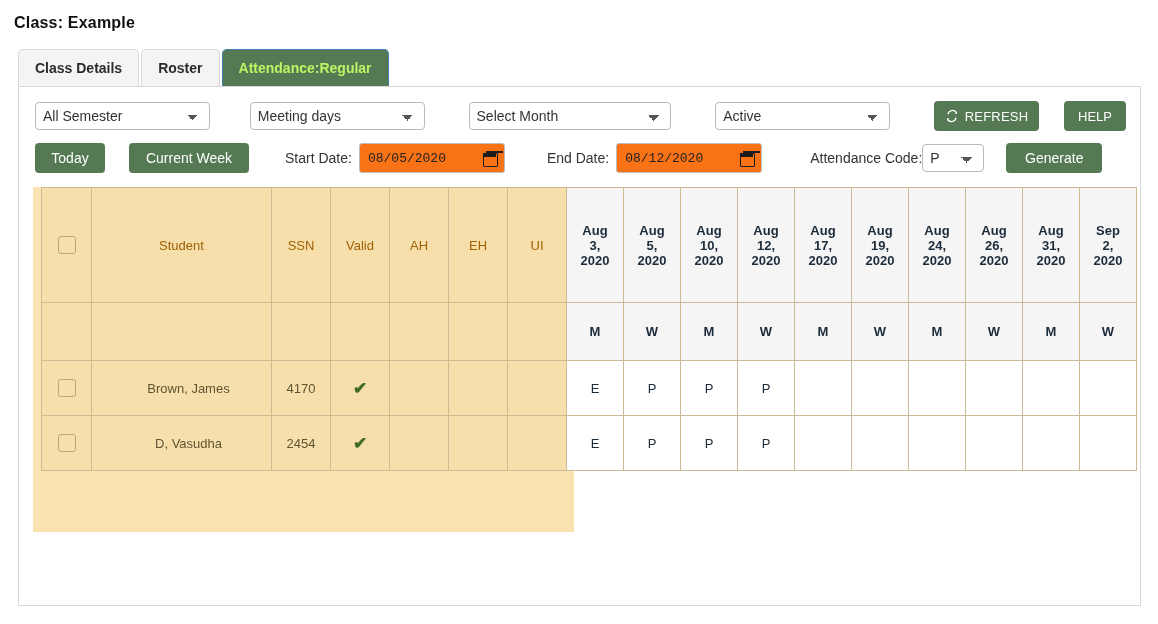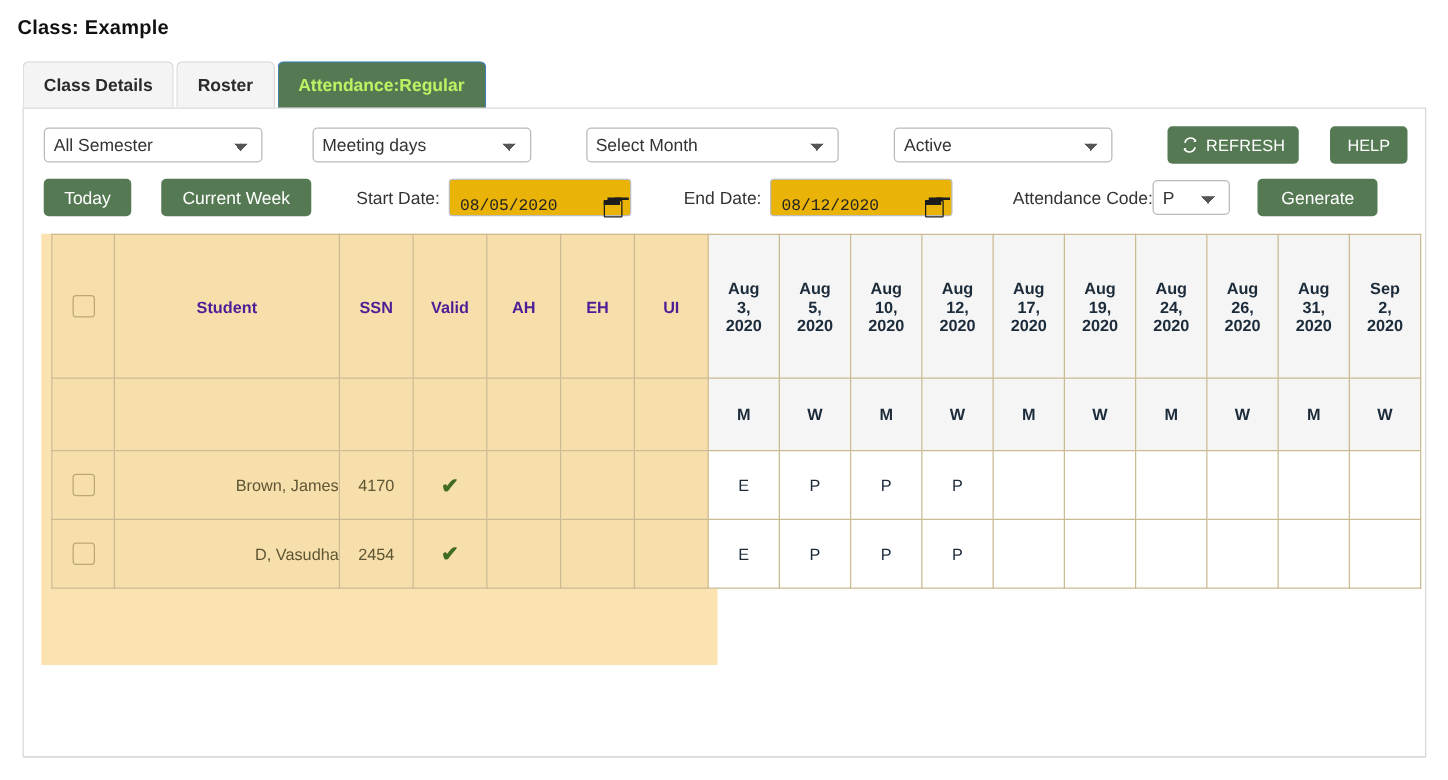--- a/index.html
+++ b/index.html
@@ -127,22 +127,22 @@
 
   .lbl { font-size: 14px; color: #333333; white-space: nowrap; }
   .lbl-start { margin-left: 36px; margin-right: 7px; }
   .lbl-end   { margin-left: 42px; margin-right: 7px; }
   .lbl-code  { margin-left: 48px; margin-right: 0px; }
 
   .dateinput {
     width: 146px; height: 30px;
     border: 1px solid #bdbdbd;
     border-radius: 3px;
-    background: #eab308;
-    display: flex; align-items: flex-end;
+    background: #f97316;
+    display: flex; align-items: center;
     padding: 0 8px;
     font-family: "Liberation Mono", monospace;
     font-size: 13px;
     color: #222222;
     justify-content: space-between;
   }
   .cal-ico { width: 13px; height: 14px; position: relative; flex: none; }
   .cal-ico::before {
     content: ""; position: absolute; left: 0; top: 2px;
     width: 13px; height: 12px; border: 1.6px solid #1c1c1c; border-radius: 1px;
@@ -174,41 +174,41 @@
     margin: 8px 0 0 8px;
   }
   table.att th, table.att td {
     border: 1px solid #cbbb93;
     padding: 0;
     font-size: 13px;
     text-align: center;
     vertical-align: middle;
   }
   th.left, td.left { background: #f7dfac; color: #6b5a27; }
-  th.left { font-weight: bold; color: #4c1d95; }
+  th.left { font-weight: normal; color: #a16207; }
   td.left { color: #5d5533; font-weight: normal; }
 
   th.dcol, td.dcol { border: 1px solid #dcdcdc; }
   th.dcol { background: #f5f5f5; color: #1c2b3a; font-weight: bold; font-size: 13px; line-height: 15px; }
   td.dcol { background: #ffffff; color: #1c2b3a; font-size: 13px; }
 
   .c-check { width: 50px; }
   .c-student { width: 180px; }
   .c-ssn { width: 59px; }
   .c-valid { width: 59px; }
   .c-ah { width: 59px; }
   .c-eh { width: 59px; }
   .c-ui { width: 59px; }
   .c-date { width: 57px; }
 
   tr.hdr-main th { height: 115px; }
   tr.hdr-day th { height: 58px; }
   tr.srow td { height: 55px; }
 
-  td.left.name { text-align: right; padding-left: 14px; }
+  td.left.name { text-align: center; padding-left: 14px; }
 
   .cbox {
     width: 18px; height: 18px;
     border: 1px solid #bda871;
     border-radius: 3px;
     background: #f7dfac;
     display: inline-block;
     vertical-align: middle;
     cursor: pointer;
   }

